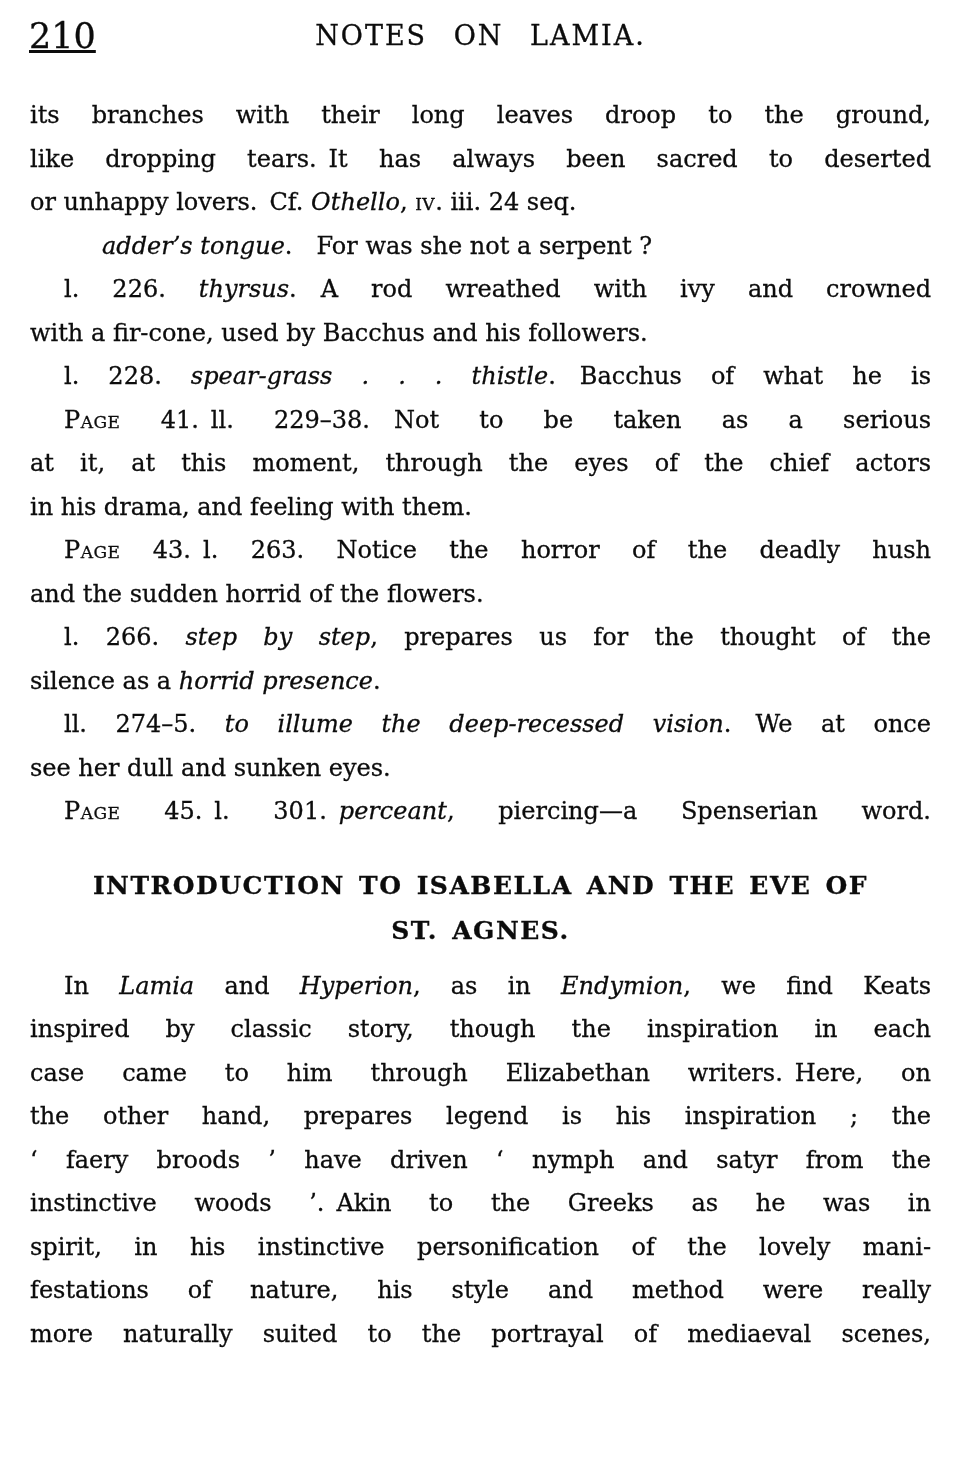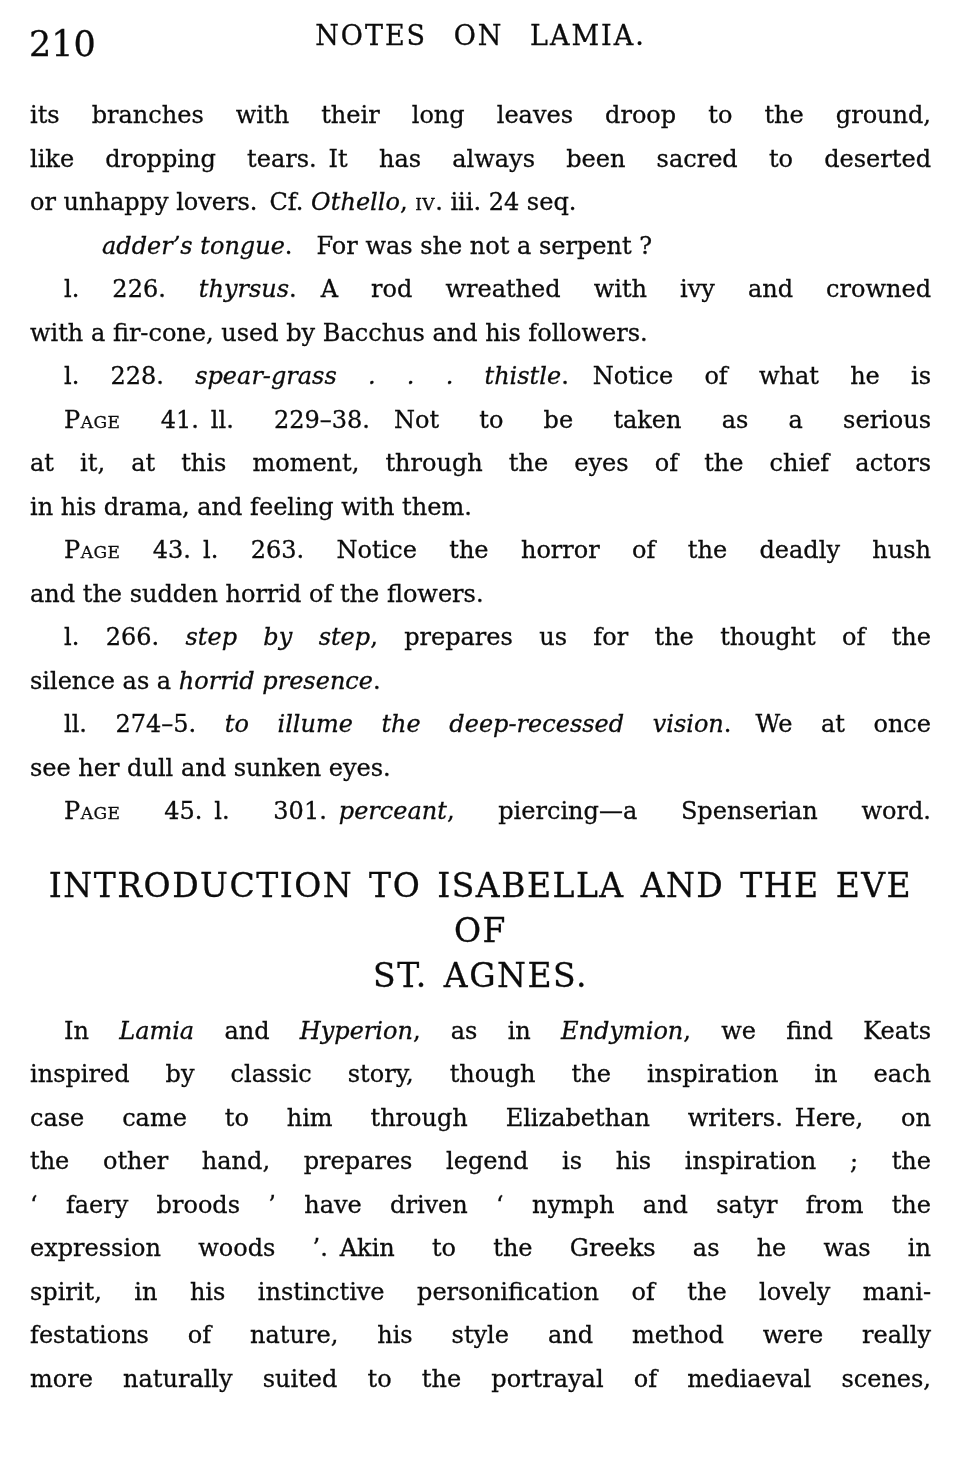--- a/index.html
+++ b/index.html
@@ -19,23 +19,24 @@
     -webkit-text-stroke: 0.3px var(--ink, #0c0c0c);
   }
   .page-header {
     position: relative;
     height: 44px;
     margin-top: 14px;
   }
   .page-number {
     position: absolute;
     left: 29px;
-    top: 8px;
+    top: 0;
     font-size: 35px;
     line-height: 44px;
+    text-decoration: underline;
   }
   .running-head {
     text-align: center;
     font-size: 27px;
     line-height: 44px;
     letter-spacing: 2px;
     word-spacing: 16px;
   }
   .text-body {
     margin: 36px 30px 0 30px;
@@ -52,27 +53,28 @@
     text-align-last: left;
   }
   .block.indent-normal .line.first { text-indent: 34px; }
   .block.indent-wide   .line.first { text-indent: 72px; }
   .block.indent-none   .line.first { text-indent: 0; }
   .block.heading {
     margin-top: 29px;
     margin-bottom: 12px;
   }
   .block.heading .line {
-    text-align: center;
+    text-align: right;
     text-align-last: center;
-    font-size: 33px;
+    font-size: 25px;
     line-height: 45px;
     letter-spacing: 1.5px;
     word-spacing: 4px;
     text-indent: 0;
+    font-weight: bold;
   }
   .seg.plain  { font-style: normal; }
   .seg.italic { font-style: italic; }
   .seg.smallcaps { font-variant: small-caps; letter-spacing: 0.5px; }
 </style>
 </head>
 <body>
 
 <div class="page" style="--paper: #ffffff; --ink: #0c0c0c;">
   <div class="page-header">
@@ -86,21 +88,21 @@
         <div class="line flush"><span class="seg plain">or unhappy lovers. Cf. </span><span class="seg italic">Othello</span><span class="seg plain">, </span><span class="seg smallcaps">iv</span><span class="seg plain">. iii. 24 seq.</span></div>
       </div>
       <div class="block paragraph indent-wide">
         <div class="line flush first"><span class="seg italic">adder’s tongue</span><span class="seg plain">. For was she not a serpent ?</span></div>
       </div>
       <div class="block paragraph indent-normal">
         <div class="line just first"><span class="seg plain">l. 226. </span><span class="seg italic">thyrsus</span><span class="seg plain">. A rod wreathed with ivy and crowned</span></div>
         <div class="line flush"><span class="seg plain">with a fir-cone, used by Bacchus and his followers.</span></div>
       </div>
       <div class="block paragraph indent-normal">
-        <div class="line just first"><span class="seg plain">l. 228. </span><span class="seg italic">spear-grass . . . thistle</span><span class="seg plain">. Notice of what he is</span></div>
+        <div class="line just first"><span class="seg plain">l. 228. </span><span class="seg italic">spear-grass . . . thistle</span><span class="seg plain">. Bacchus of what he is</span></div>
       </div>
       <div class="block paragraph indent-normal">
         <div class="line just first"><span class="seg smallcaps">Page</span><span class="seg plain"> 41. ll. 229–38. Not to be taken as a serious</span></div>
         <div class="line just"><span class="seg plain">at it, at this moment, through the eyes of the chief actors</span></div>
         <div class="line flush"><span class="seg plain">in his drama, and feeling with them.</span></div>
       </div>
       <div class="block paragraph indent-normal">
         <div class="line just first"><span class="seg smallcaps">Page</span><span class="seg plain"> 43. l. 263. Notice the horror of the deadly hush</span></div>
         <div class="line flush"><span class="seg plain">and the sudden horrid of the flowers.</span></div>
       </div>
@@ -118,19 +120,19 @@
       <div class="block heading indent-none">
         <div class="line flush first"><span class="seg plain">INTRODUCTION TO ISABELLA AND THE EVE OF</span></div>
         <div class="line flush"><span class="seg plain">ST. AGNES.</span></div>
       </div>
       <div class="block paragraph indent-normal">
         <div class="line just first"><span class="seg plain">In </span><span class="seg italic">Lamia</span><span class="seg plain"> and </span><span class="seg italic">Hyperion</span><span class="seg plain">, as in </span><span class="seg italic">Endymion</span><span class="seg plain">, we find Keats</span></div>
         <div class="line just"><span class="seg plain">inspired by classic story, though the inspiration in each</span></div>
         <div class="line just"><span class="seg plain">case came to him through Elizabethan writers. Here, on</span></div>
         <div class="line just"><span class="seg plain">the other hand, prepares legend is his inspiration ; the</span></div>
         <div class="line just"><span class="seg plain">‘ faery broods ’ have driven ‘ nymph and satyr from the</span></div>
-        <div class="line just"><span class="seg plain">expression woods ’. Akin to the Greeks as he was in</span></div>
+        <div class="line just"><span class="seg plain">instinctive woods ’. Akin to the Greeks as he was in</span></div>
         <div class="line just"><span class="seg plain">spirit, in his instinctive personification of the lovely mani-</span></div>
         <div class="line just"><span class="seg plain">festations of nature, his style and method were really</span></div>
         <div class="line just"><span class="seg plain">more naturally suited to the portrayal of mediaeval scenes,</span></div>
       </div>
     </div>
 </div>
 
 </body></html>

